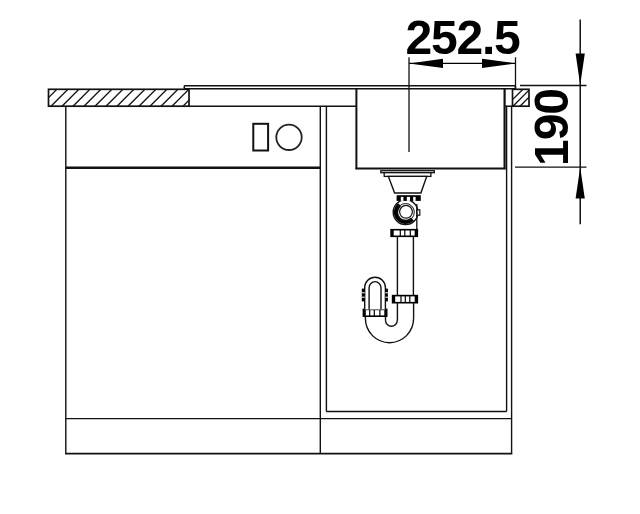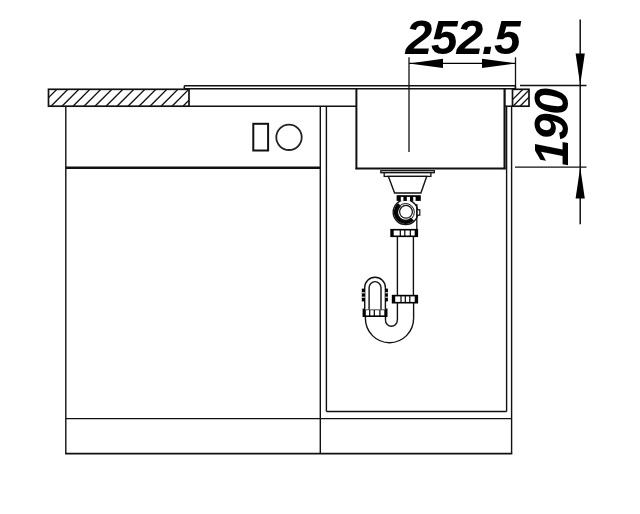--- a/index.html
+++ b/index.html
@@ -1,16 +1,16 @@
 <!DOCTYPE html>
 <html><head>
 <meta charset="utf-8">
 <style>
   html,body{margin:0;padding:0;background:#ffffff;}
-  .wrap{width:640px;height:514px;position:relative;overflow:hidden;background:#fff;font-style:italic;}
+  .wrap{width:640px;height:514px;position:relative;overflow:hidden;background:#fff;}
   svg{display:block;}
   text{font-family:"Liberation Sans", sans-serif;font-weight:bold;fill:#000;}
 </style>
 </head>
 <body>
 <div class="wrap">
 <svg width="640" height="514" viewBox="0 0 640 514">
 <defs>
 <clipPath id="slabL">
           <rect x="48.5" y="89.3" width="140.5" height="16.9"></rect>

